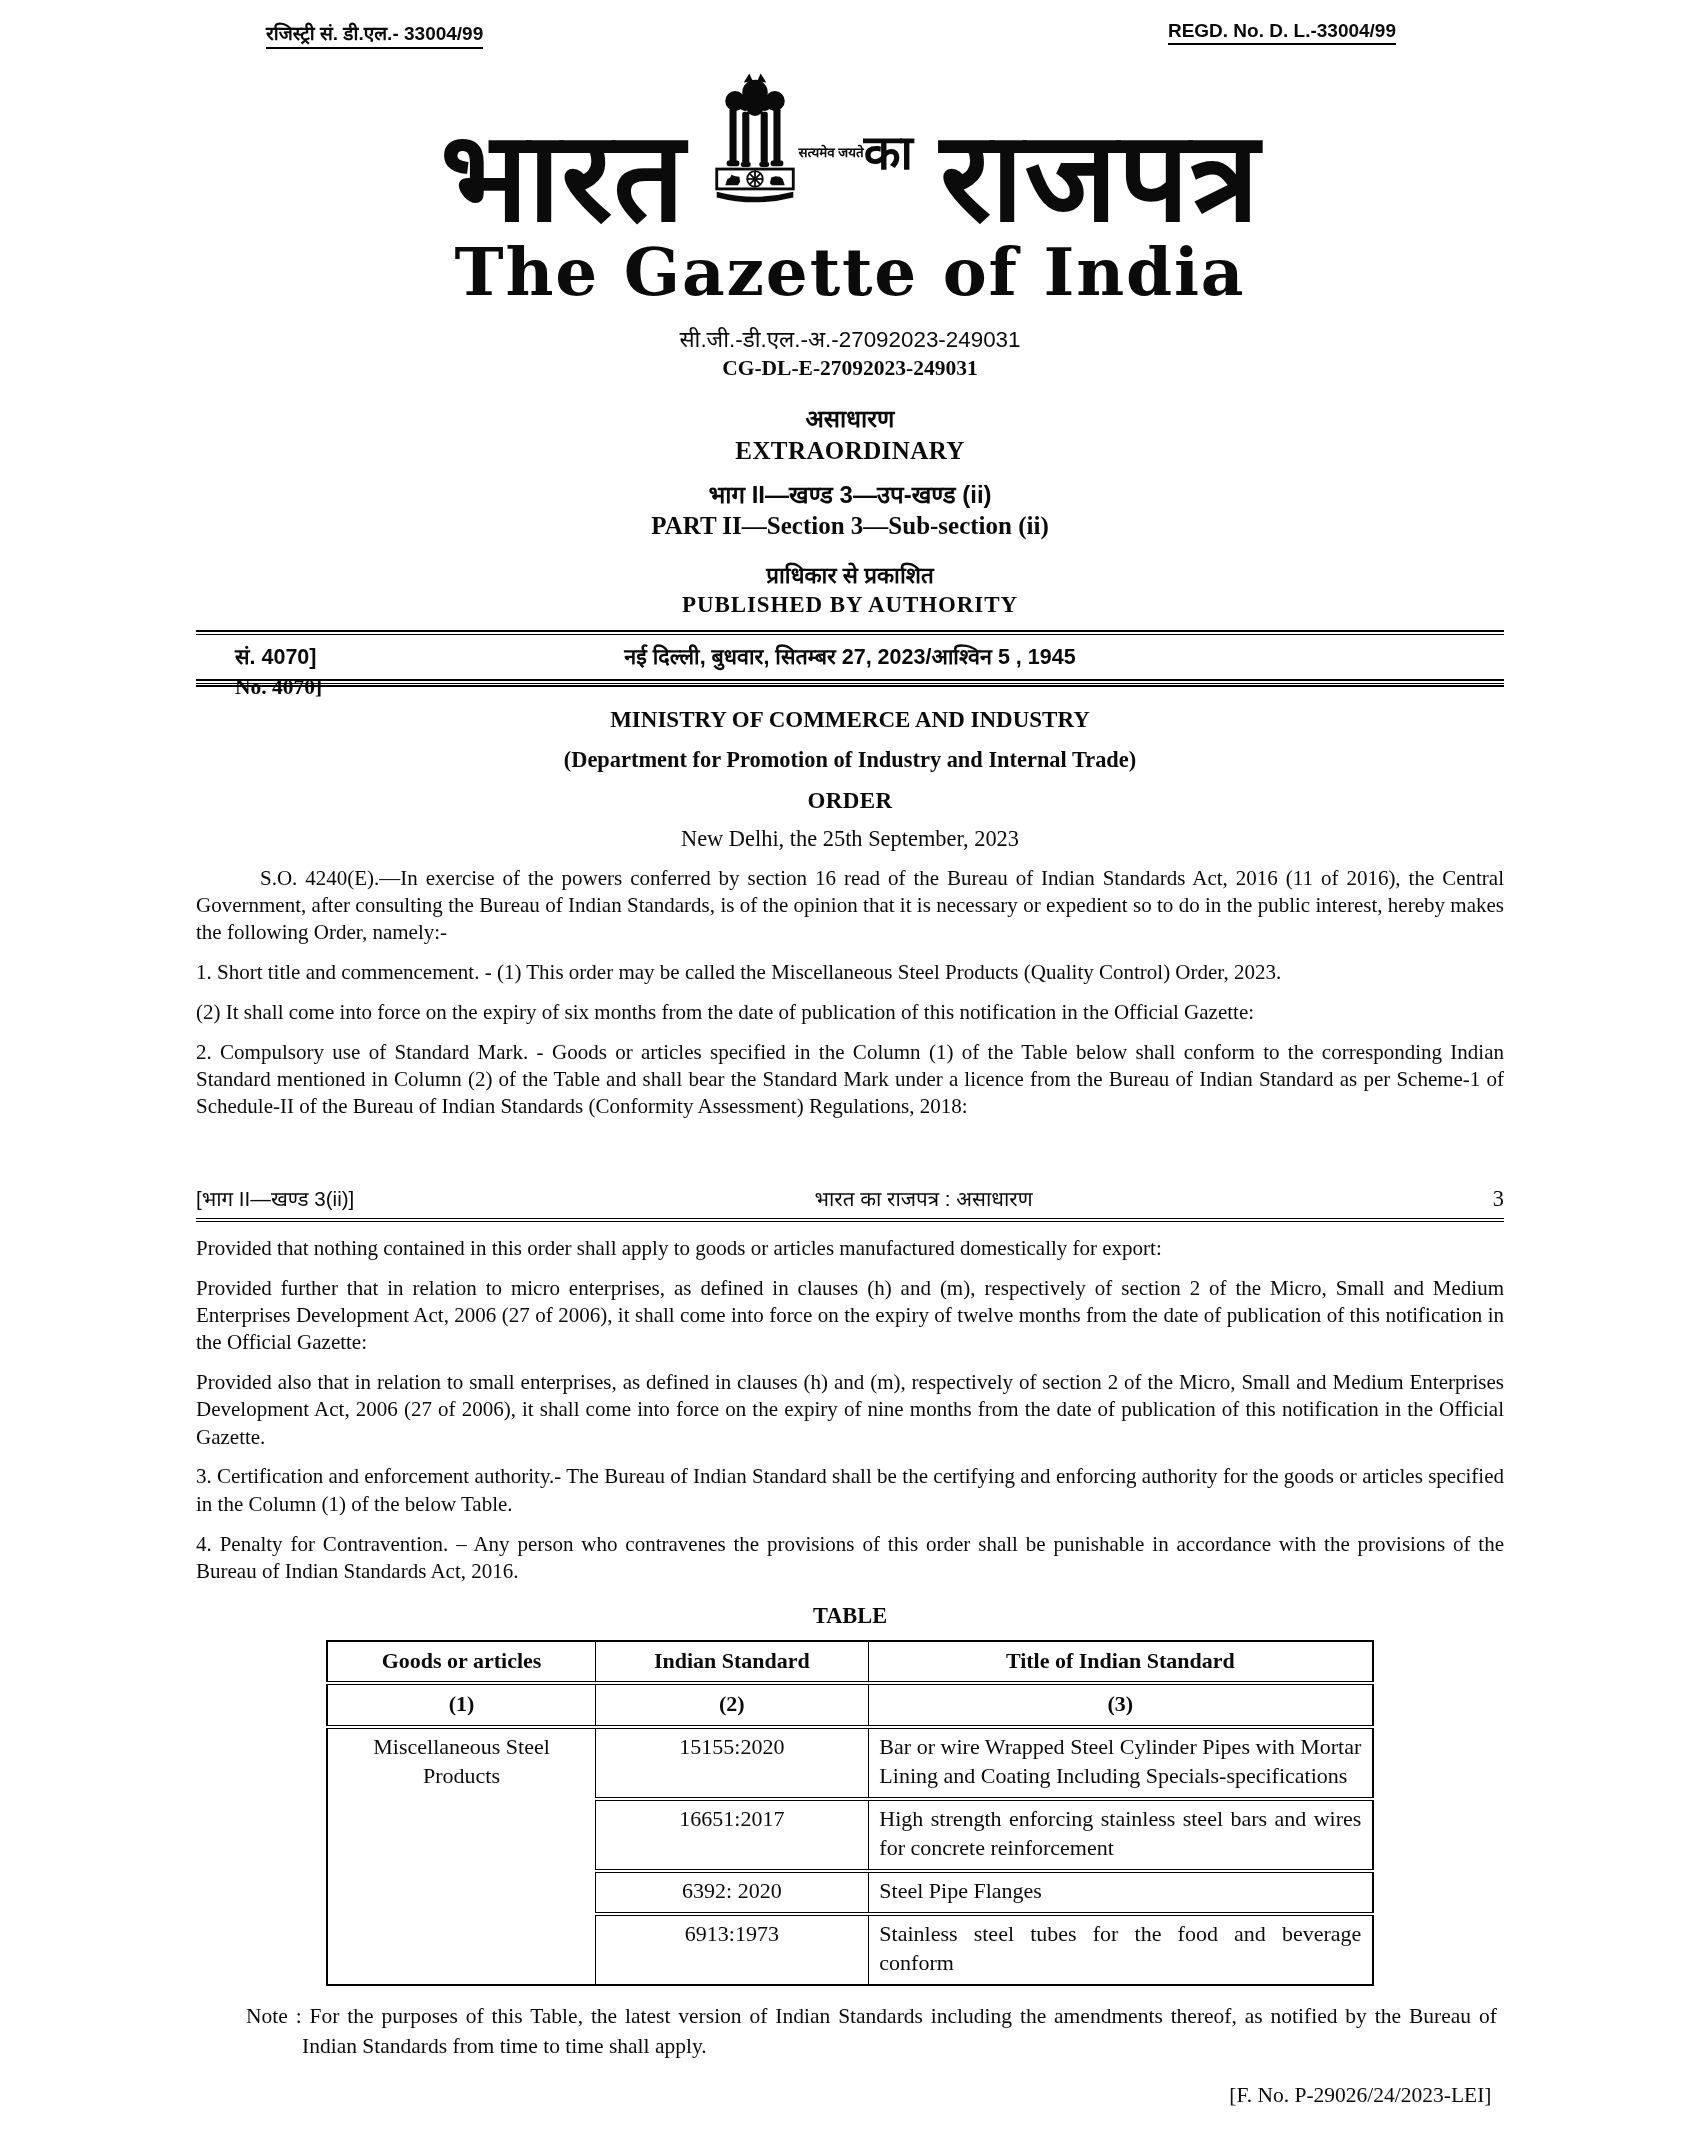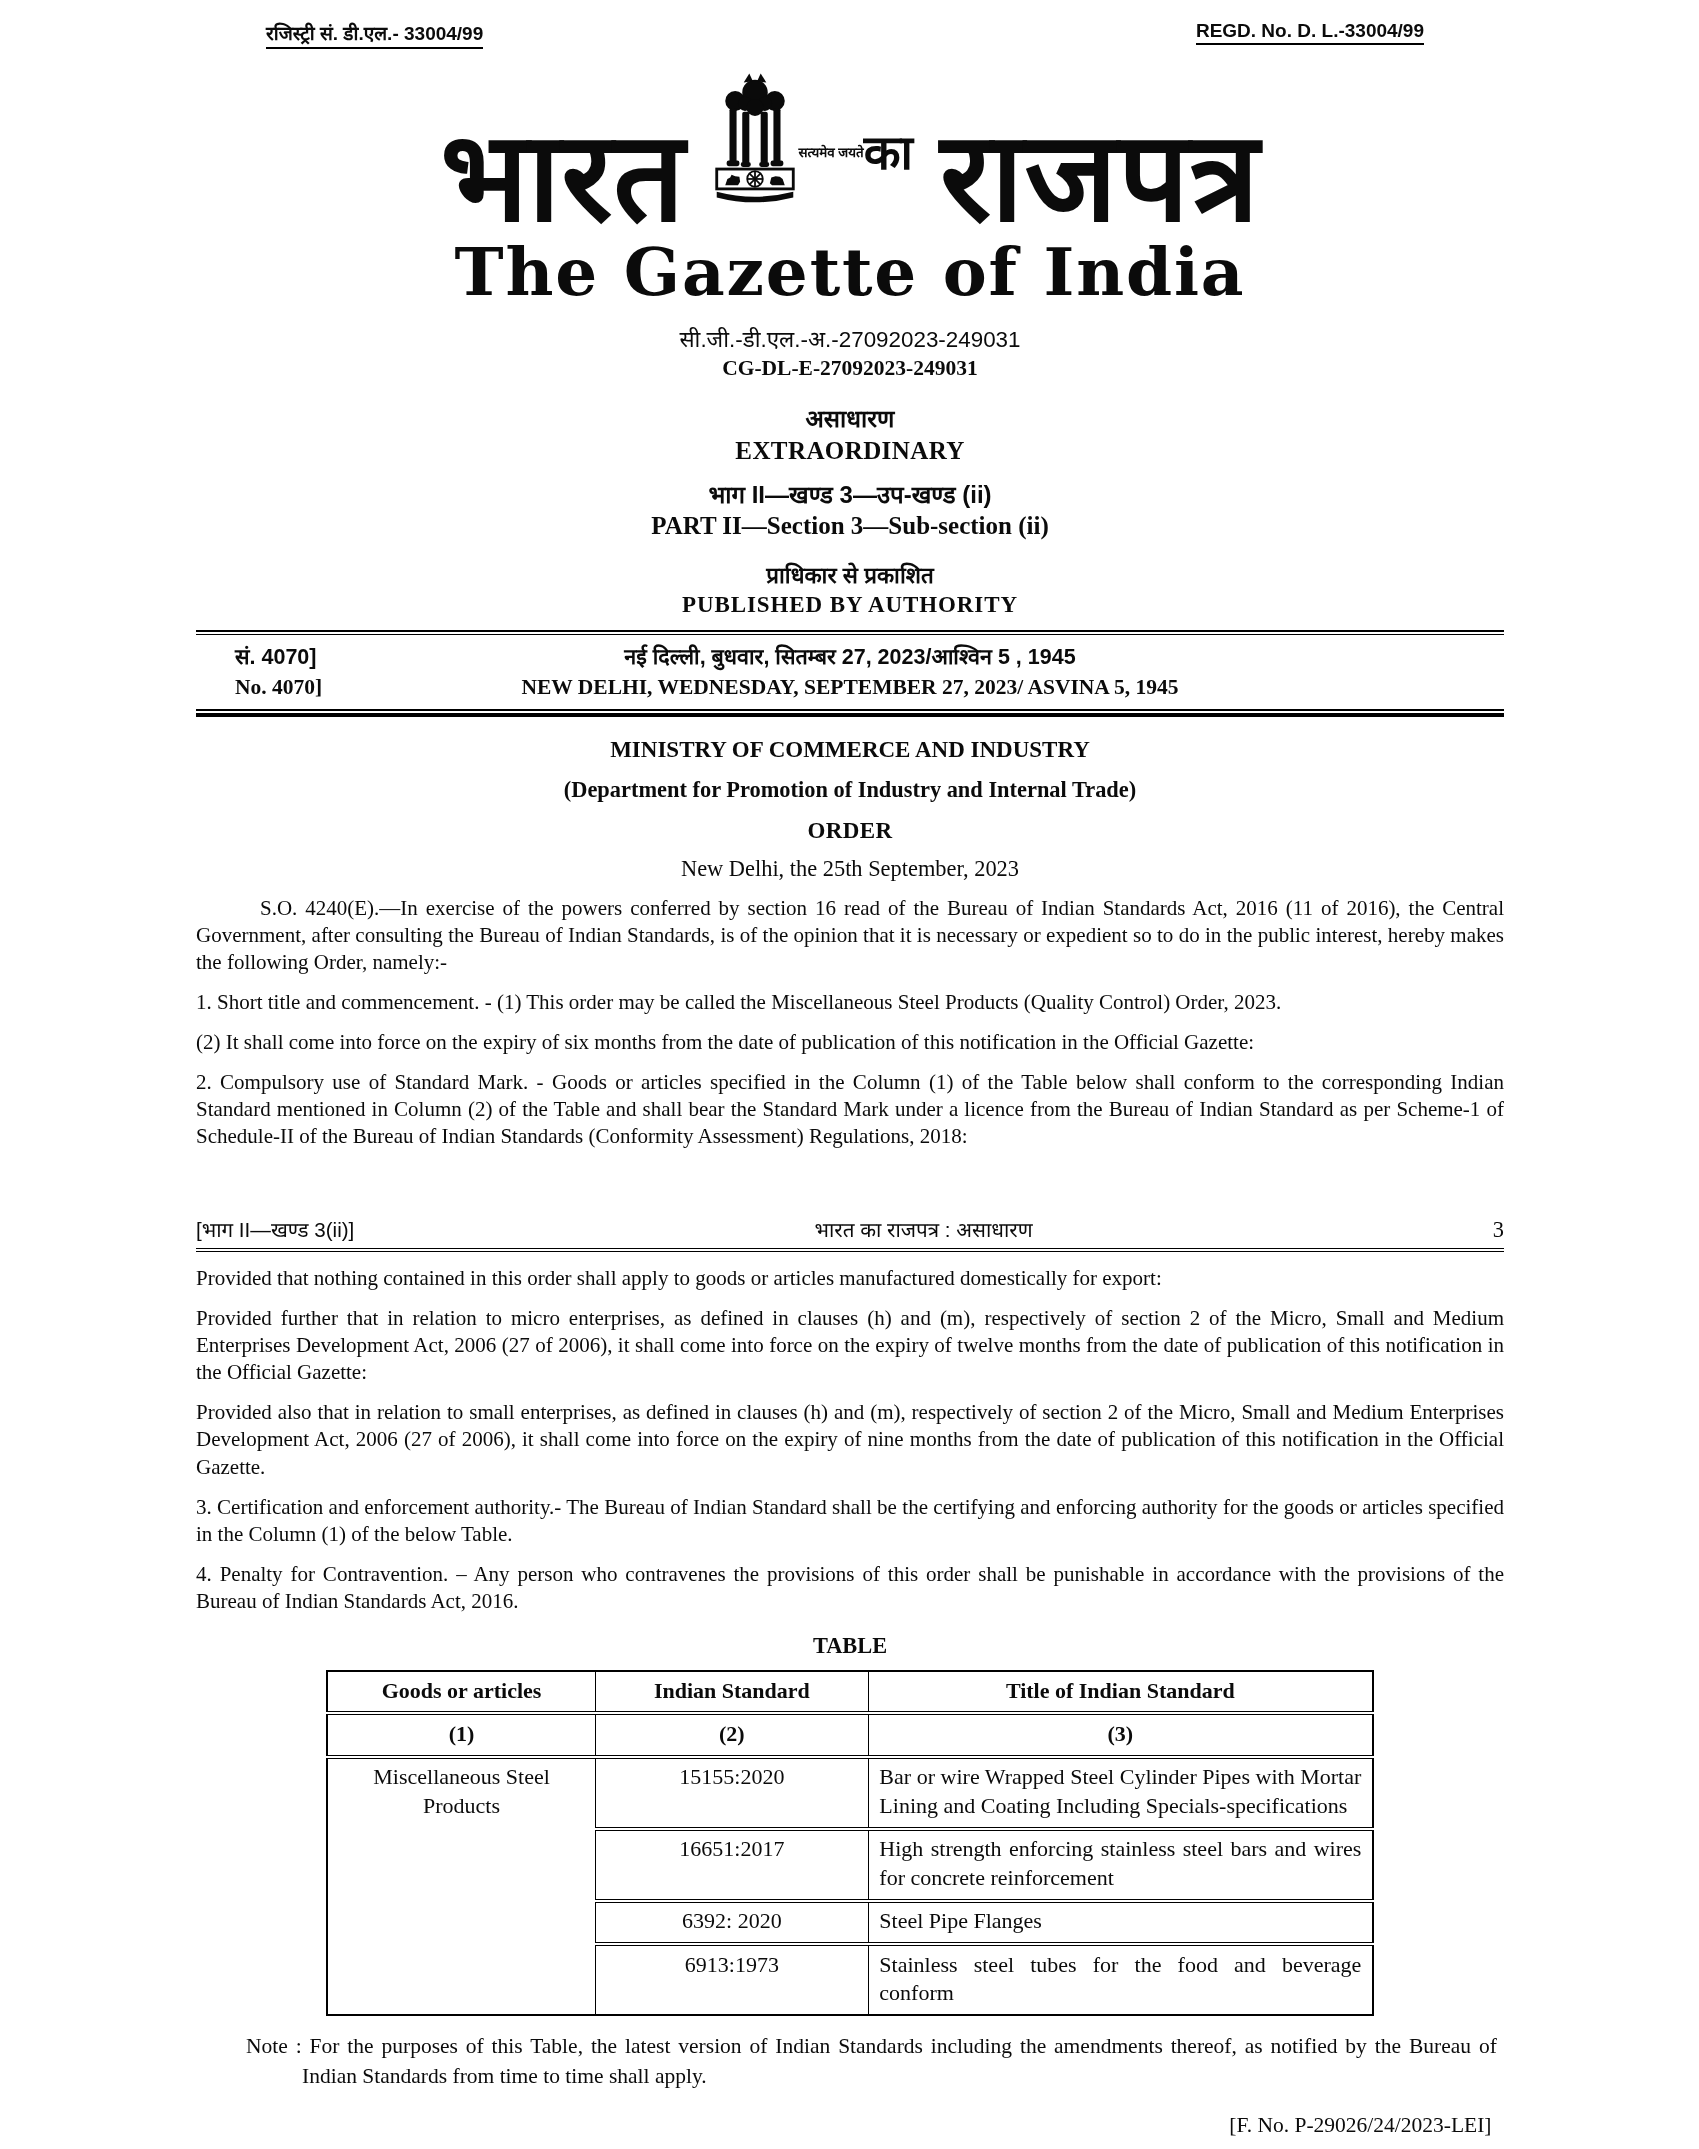--- a/index.html
+++ b/index.html
@@ -10,21 +10,21 @@
     font-family:"Liberation Serif","DejaVu Serif",serif;
   }
   .page { width:1308px; margin:0 auto; padding-top:19.7px; position:relative; }
 
   .hi { font-family:"Liberation Sans","DejaVu Sans",sans-serif; }
 
   
   .top-header { display:flex; justify-content:space-between; align-items:flex-start;
     font-size:19px; font-weight:bold; }
   .top-header .left  { margin-left:70px; }
-  .top-header .right { margin-right:80px; font-family:"Liberation Sans","DejaVu Sans",sans-serif; }
+  .top-header .right { margin-right:108px; font-family:"Liberation Sans","DejaVu Sans",sans-serif; }
   .underlined { border-bottom:2.2px solid #000; padding-bottom:1.8px; display:inline-block; }
 
   
   .masthead { margin-top:18px; text-align:center; }
   .mast-row { display:flex; justify-content:center; align-items:flex-end; gap:27px; }
   .mast-word { font-family:"DejaVu Sans","Liberation Sans",sans-serif; font-weight:800;
     font-size:125px; line-height:0.92; letter-spacing:0.9px; }
   .mast-center { display:flex; flex-direction:row; align-items:center; }
   .motto { font-size:13.4px; font-weight:bold; margin-top:1.8px; }
   .ka { font-size:48px; font-weight:800; line-height:1; margin-top:3.6px; }
@@ -155,21 +155,20 @@
   <div class="center-line auth-en">PUBLISHED BY AUTHORITY</div>
 
   <div class="double-rule"></div>
   <div class="issue-strip">
     <div class="issue-row hi">
       <span class="num">सं. 4070]</span>
       <span>नई दिल्ली, बुधवार, सितम्बर 27, 2023/आश्विन 5 , 1945</span>
     </div>
     <div class="issue-row">
       <span class="num">No. 4070]</span>
-      <span>NEW DELHI, WEDNESDAY, SEPTEMBER 27, 2023/ ASVINA 5, 1945</span>
     </div>
   </div>
   <div class="triple-rule"></div>
 
   <div class="ministry">
     <div class="m-name">MINISTRY OF COMMERCE AND INDUSTRY</div>
     <div class="m-dept">(Department for Promotion of Industry and Internal Trade)</div>
     <div class="m-order">ORDER</div>
     <div class="m-date">New Delhi, the 25th September, 2023</div>
   </div>

